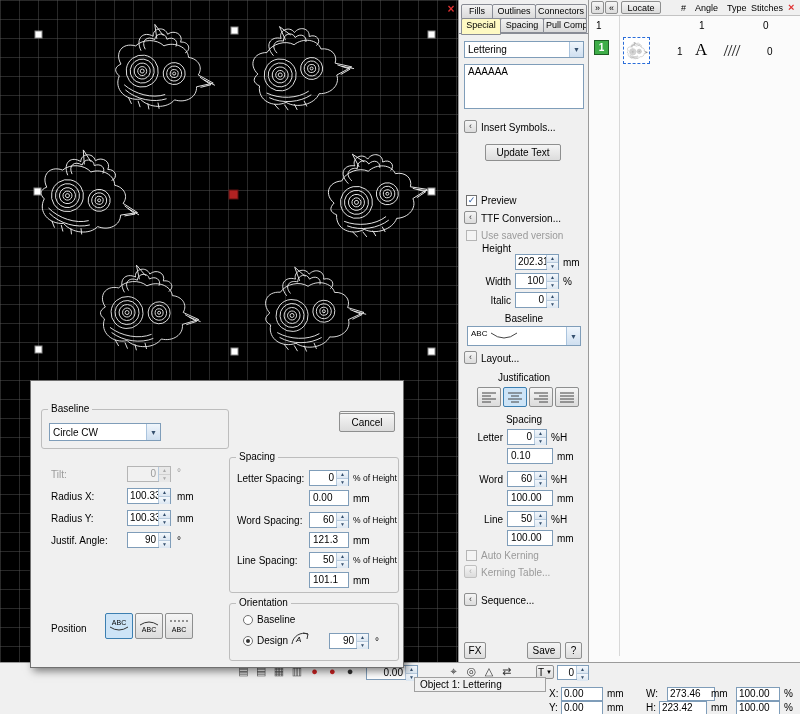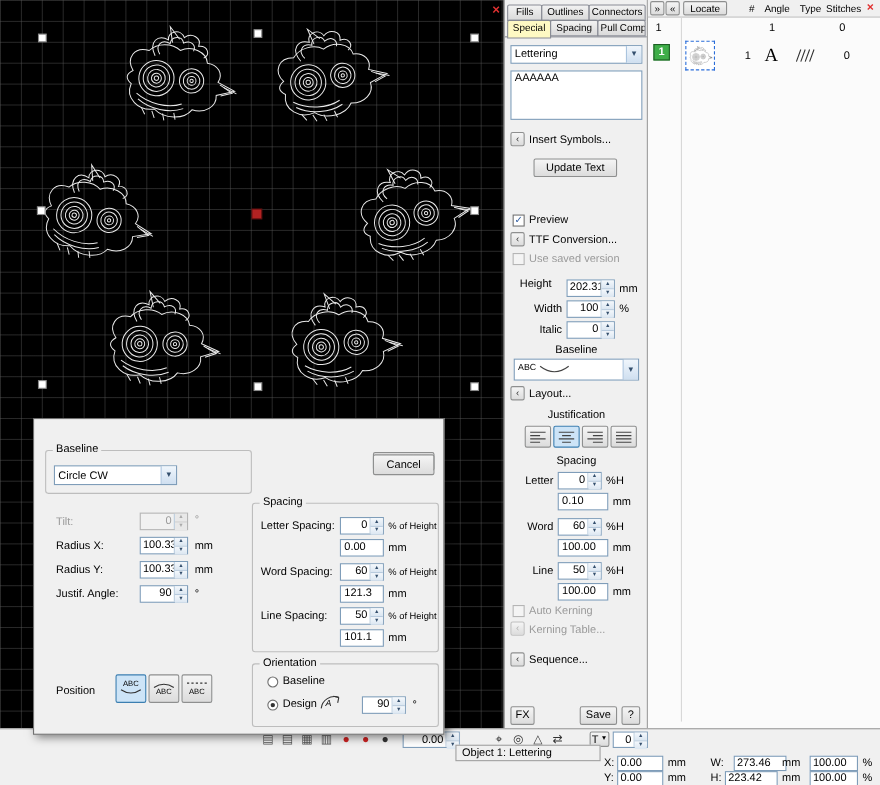--- a/index.html
+++ b/index.html
@@ -154,21 +154,21 @@
     </div>
 
     <div class="arrowbox" style="left:5px;top:211px">‹</div>
     <div class="lbl" style="left:22px;top:213px">TTF Conversion...</div>
 
     <div class="chk dchk" style="left:7px;top:230px">
       <span class="box"></span>
       <span class="t">Use saved version</span>
     </div>
 
-    <div class="lbl" style="left:4px;top:253px;width:48px;text-align:center">Height</div>
+    <div class="lbl" style="left:4px;top:243px;width:48px;text-align:right">Height</div>
     <div class="spin" style="left:56px;top:254px;width:44px">
       <div class="sval">202.31</div>
       <div class="sbtns">
           <div class="sb">▲</div>
           <div class="sb">▼</div>
         </div>
     </div>
     <div class="lbl" style="left:104px;top:257px">mm</div>
 
     <div class="lbl" style="left:4px;top:276px;width:48px;text-align:right">Width</div>

